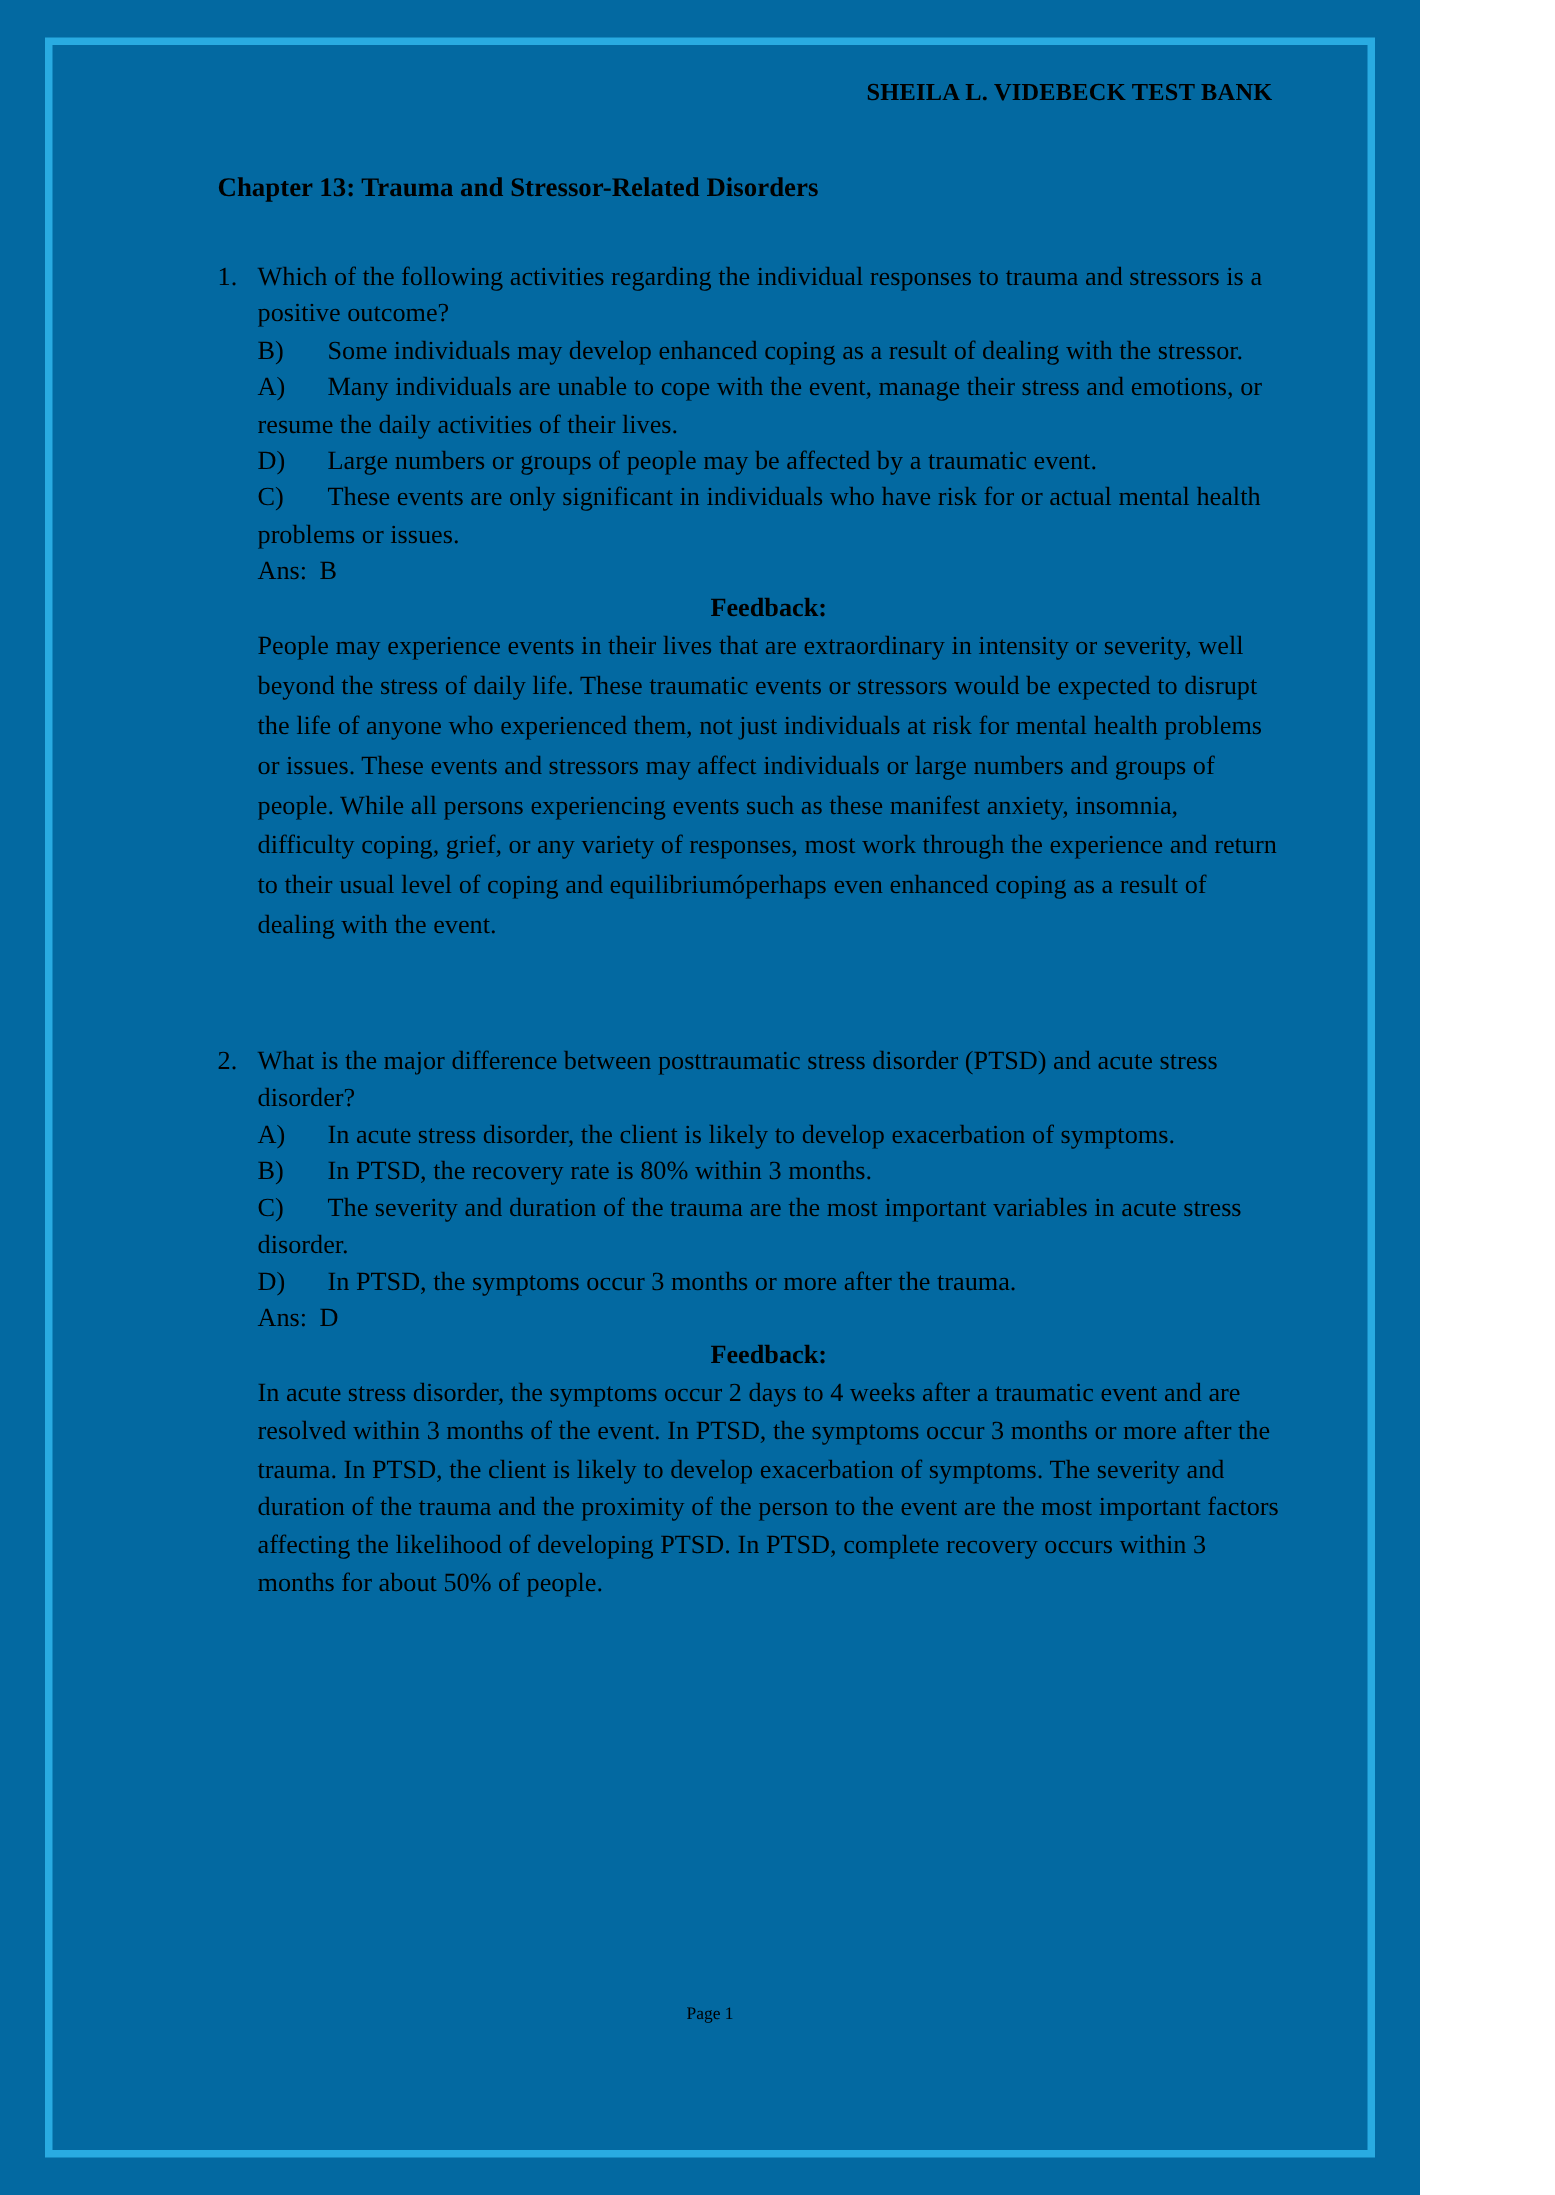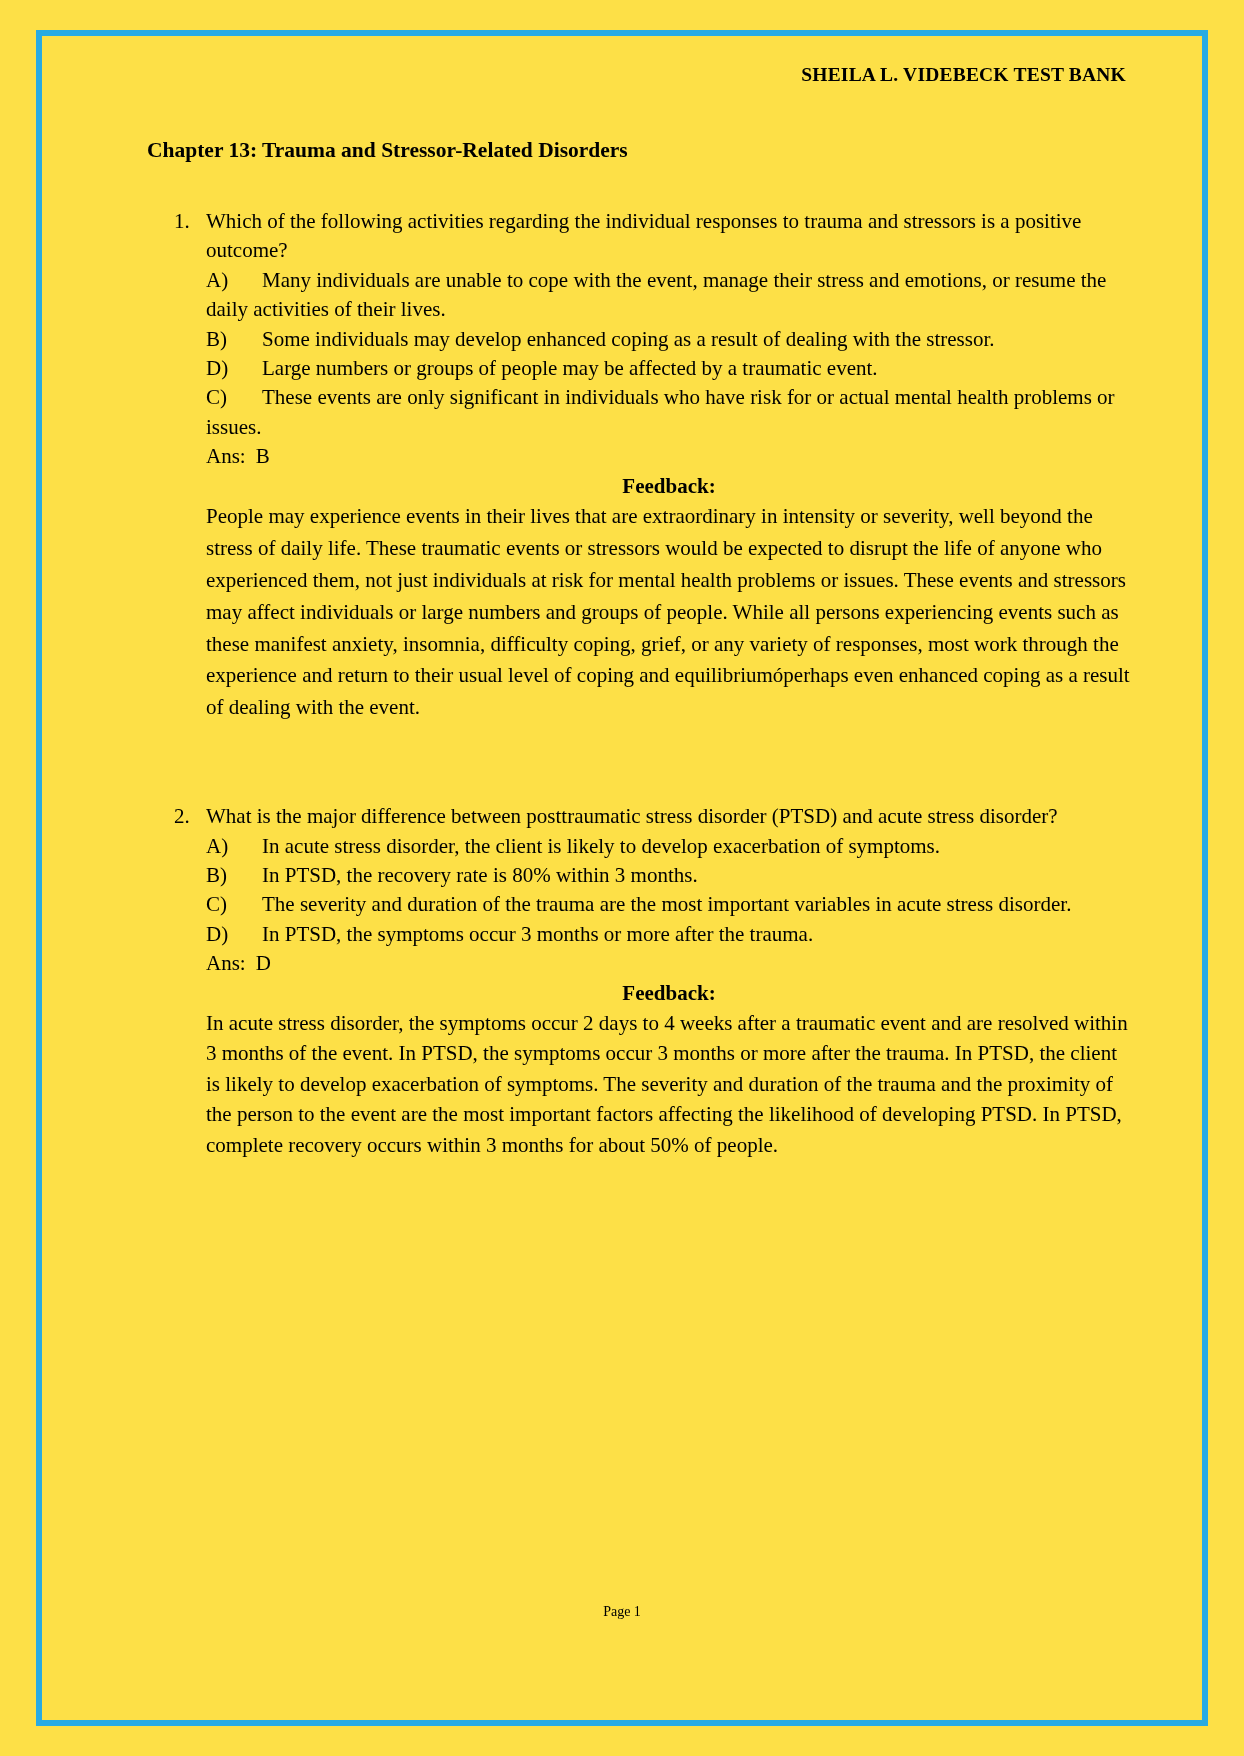--- a/index.html
+++ b/index.html
@@ -5,23 +5,23 @@
   html, body {
     margin: 0;
     padding: 0;
     background: #ffffff;
   }
   body {
     font-family: "Liberation Serif", "DejaVu Serif", serif;
   }
   .page {
     position: relative;
-    width: 1244px;
+    width: 1136px;
     height: 1756px;
-    background: #fde047;
+    background: #0369a1;
     box-sizing: border-box;
     overflow: hidden;
   }
   .page-border {
     position: absolute;
     left: 36px;
     top: 30px;
     right: 36px;
     bottom: 30px;
     border: 6px solid #29ABE2;
@@ -44,21 +44,21 @@
     letter-spacing: 0.2px;
     color: #000;
     padding-right: 6px;
     padding-top: 6px;
   }
   .chapter-title {
     font-weight: bold;
     font-size: 21.5px;
     color: #000;
     margin-top: 52px;
-    margin-left: 35px;
+    margin-left: 62px;
   }
   .question-block {
     margin-top: 44px;
     margin-left: 62px;
     position: relative;
   }
   .q-row {
     display: flex;
     align-items: flex-start;
   }
@@ -132,23 +132,23 @@
     <div class="doc-header">SHEILA L. VIDEBECK TEST BANK</div>
 
     <div class="chapter-title">Chapter 13: Trauma and Stressor-Related Disorders</div>
 
     <div class="question-block">
       <div class="q-row">
         <div class="q-num">1.</div>
         <div class="q-body">
           <p class="q-stem">Which of the following activities regarding the individual responses to trauma and stressors is a positive outcome?</p>
 
+          <p class="option"><span class="opt-letter">B)</span><span>Some individuals may develop enhanced coping as a result of dealing with the stressor.</span></p>
+
           <p class="option"><span class="opt-letter">A)</span><span>Many individuals are unable to cope with the event, manage their stress and emotions, or resume the daily activities of their lives.</span></p>
-
-          <p class="option"><span class="opt-letter">B)</span><span>Some individuals may develop enhanced coping as a result of dealing with the stressor.</span></p>
 
           <p class="option"><span class="opt-letter">D)</span><span>Large numbers or groups of people may be affected by a traumatic event.</span></p>
 
           <p class="option"><span class="opt-letter">C)</span><span>These events are only significant in individuals who have risk for or actual mental health problems or issues.</span></p>
 
           <p class="ans-line"><span class="ans-label">Ans:</span><span class="ans-value">B</span></p>
 
           <p class="feedback-label">Feedback:</p>
 
           <p class="feedback-text">People may experience events in their lives that are extraordinary in intensity or severity, well beyond the stress of daily life. These traumatic events or stressors would be expected to disrupt the life of anyone who experienced them, not just individuals at risk for mental health problems or issues. These events and stressors may affect individuals or large numbers and groups of people. While all persons experiencing events such as these manifest anxiety, insomnia, difficulty coping, grief, or any variety of responses, most work through the experience and return to their usual level of coping and equilibriumóperhaps even enhanced coping as a result of dealing with the event.</p>

